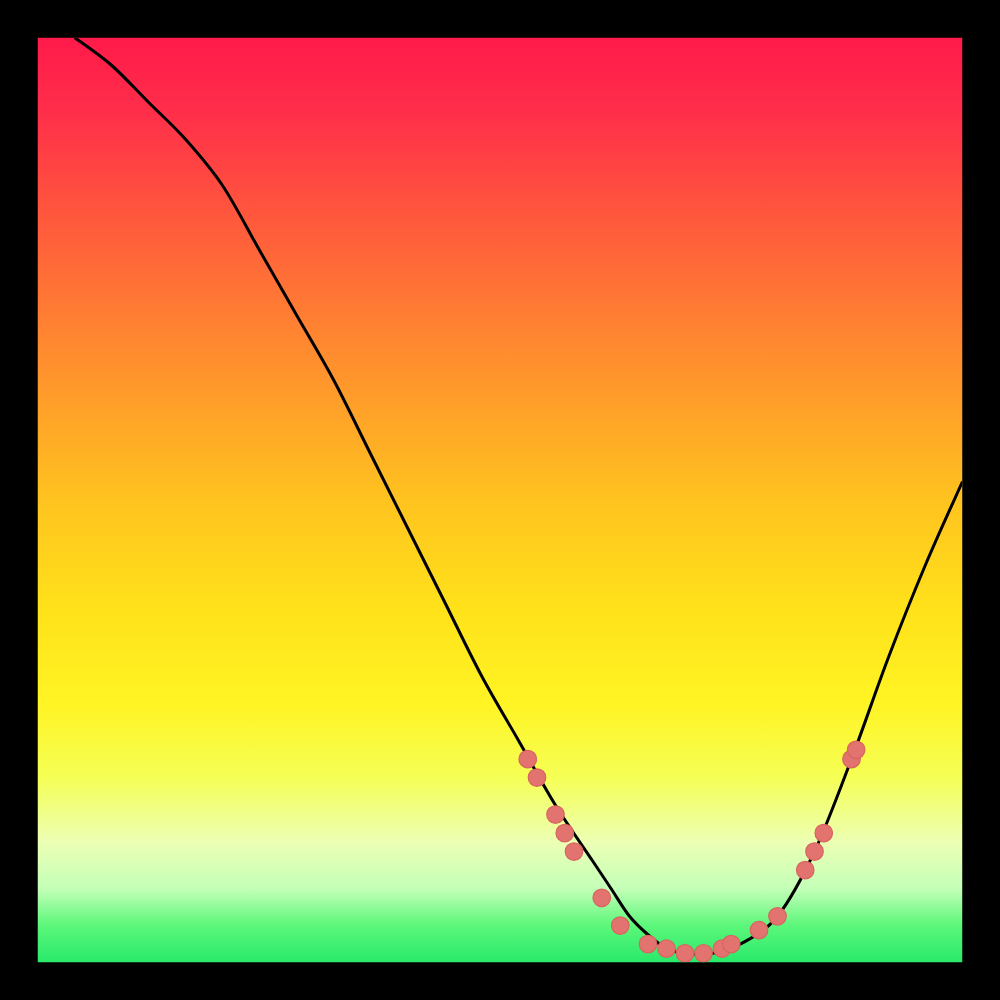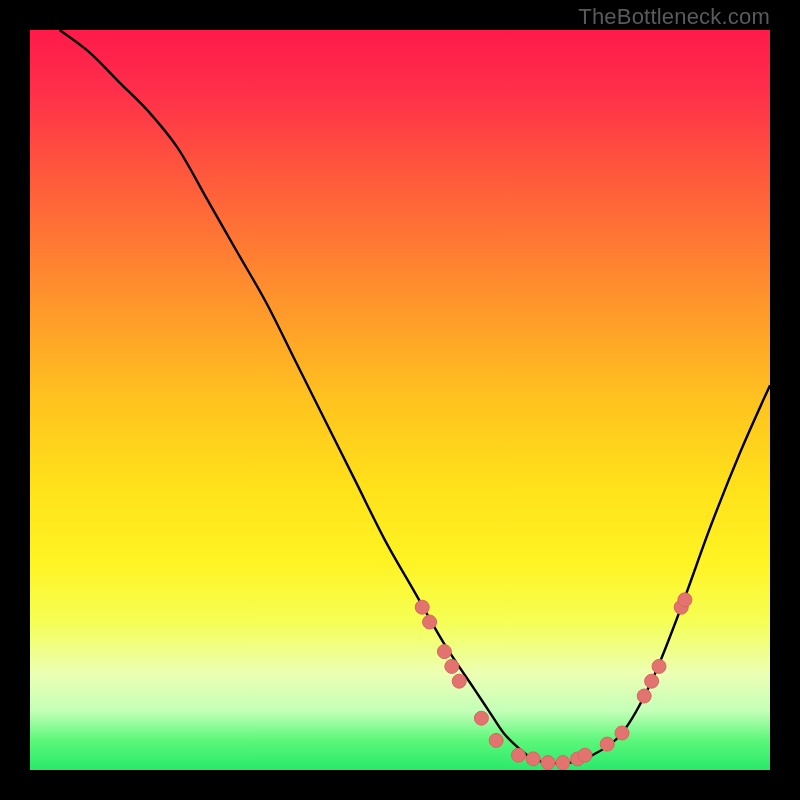--- a/index.html
+++ b/index.html
@@ -55,21 +55,20 @@
     font-weight: 500;
     letter-spacing: 0.2px;
     user-select: none;
   }
 </style>
 </head>
 <body>
 
 <div class="container">
 
-  <div class="watermark">TheBottleneck.com</div>
 
   <div class="plot-area">
     <div class="gradient-bg"></div>
 
     <svg class="svg-layer" viewBox="0 0 740 740" preserveAspectRatio="none">
       <path id="curve-path" fill="none" stroke="#000000" stroke-width="2.4" d="M29.6,0 C34.53333333333333,3.7000000000000077 49.333333333333336,13.56666666666672 59.2,22.200000000000045 C69.06666666666666,30.83333333333337 78.93333333333334,41.9333333333333 88.8,51.799999999999955 C98.66666666666666,61.66666666666661 108.53333333333333,70.29999999999997 118.4,81.39999999999998 C128.26666666666668,92.49999999999999 138.13333333333333,103.59999999999998 148,118.39999999999998 C157.86666666666667,133.19999999999996 167.73333333333332,152.93333333333325 177.6,170.19999999999993 C187.46666666666667,187.4666666666666 197.33333333333334,204.73333333333332 207.20000000000002,222 C217.0666666666667,239.26666666666668 226.93333333333334,255.3 236.8,273.8 C246.66666666666669,292.3 256.5333333333333,313.2666666666666 266.4,332.99999999999994 C276.26666666666665,352.7333333333333 286.1333333333333,372.4666666666667 296,392.20000000000005 C305.8666666666667,411.9333333333334 315.73333333333335,431.66666666666663 325.6,451.4 C335.4666666666667,471.1333333333333 345.3333333333333,492.1 355.2,510.6 C365.06666666666666,529.1 374.93333333333334,545.1333333333333 384.8,562.4 C394.6666666666667,579.6666666666666 404.53333333333336,598.1666666666667 414.40000000000003,614.2 C424.2666666666667,630.2333333333333 436.6,647.5 444,658.6 C451.4,669.7 453.8666666666667,673.4 458.8,680.8 C463.73333333333335,688.1999999999999 468.6666666666667,696.8333333333334 473.6,703 C478.53333333333336,709.1666666666666 483.4666666666667,713.4833333333333 488.40000000000003,717.8 C493.33333333333337,722.1166666666666 498.2666666666667,726.4333333333333 503.20000000000005,728.9 C508.1333333333334,731.3666666666667 511.83333333333337,731.9833333333333 518,732.6 C524.1666666666666,733.2166666666667 532.8,733.8333333333334 540.1999999999999,732.6 C547.5999999999999,731.3666666666667 553.7666666666667,730.1333333333334 562.4,725.2 C571.0333333333333,720.2666666666667 582.1333333333333,715.3333333333334 592,703 C601.8666666666667,690.6666666666666 611.7333333333333,672.1666666666667 621.6,651.2 C631.4666666666667,630.2333333333333 641.3333333333334,603.1 651.2,577.2 C661.0666666666667,551.3000000000001 670.9333333333334,521.6999999999999 680.8000000000001,495.79999999999995 C690.6666666666667,469.9 700.5333333333333,445.23333333333335 710.4,421.8 C720.2666666666667,398.3666666666667 735.0666666666666,366.3 740,355.2"></path>
       <g id="markers">
           <circle cx="392.20000000000005" cy="577.2" r="7" fill="#e2736e" stroke="#d96560" stroke-width="1"></circle>
           <circle cx="399.6" cy="592" r="7" fill="#e2736e" stroke="#d96560" stroke-width="1"></circle>
           <circle cx="414.40000000000003" cy="621.6" r="7" fill="#e2736e" stroke="#d96560" stroke-width="1"></circle>

